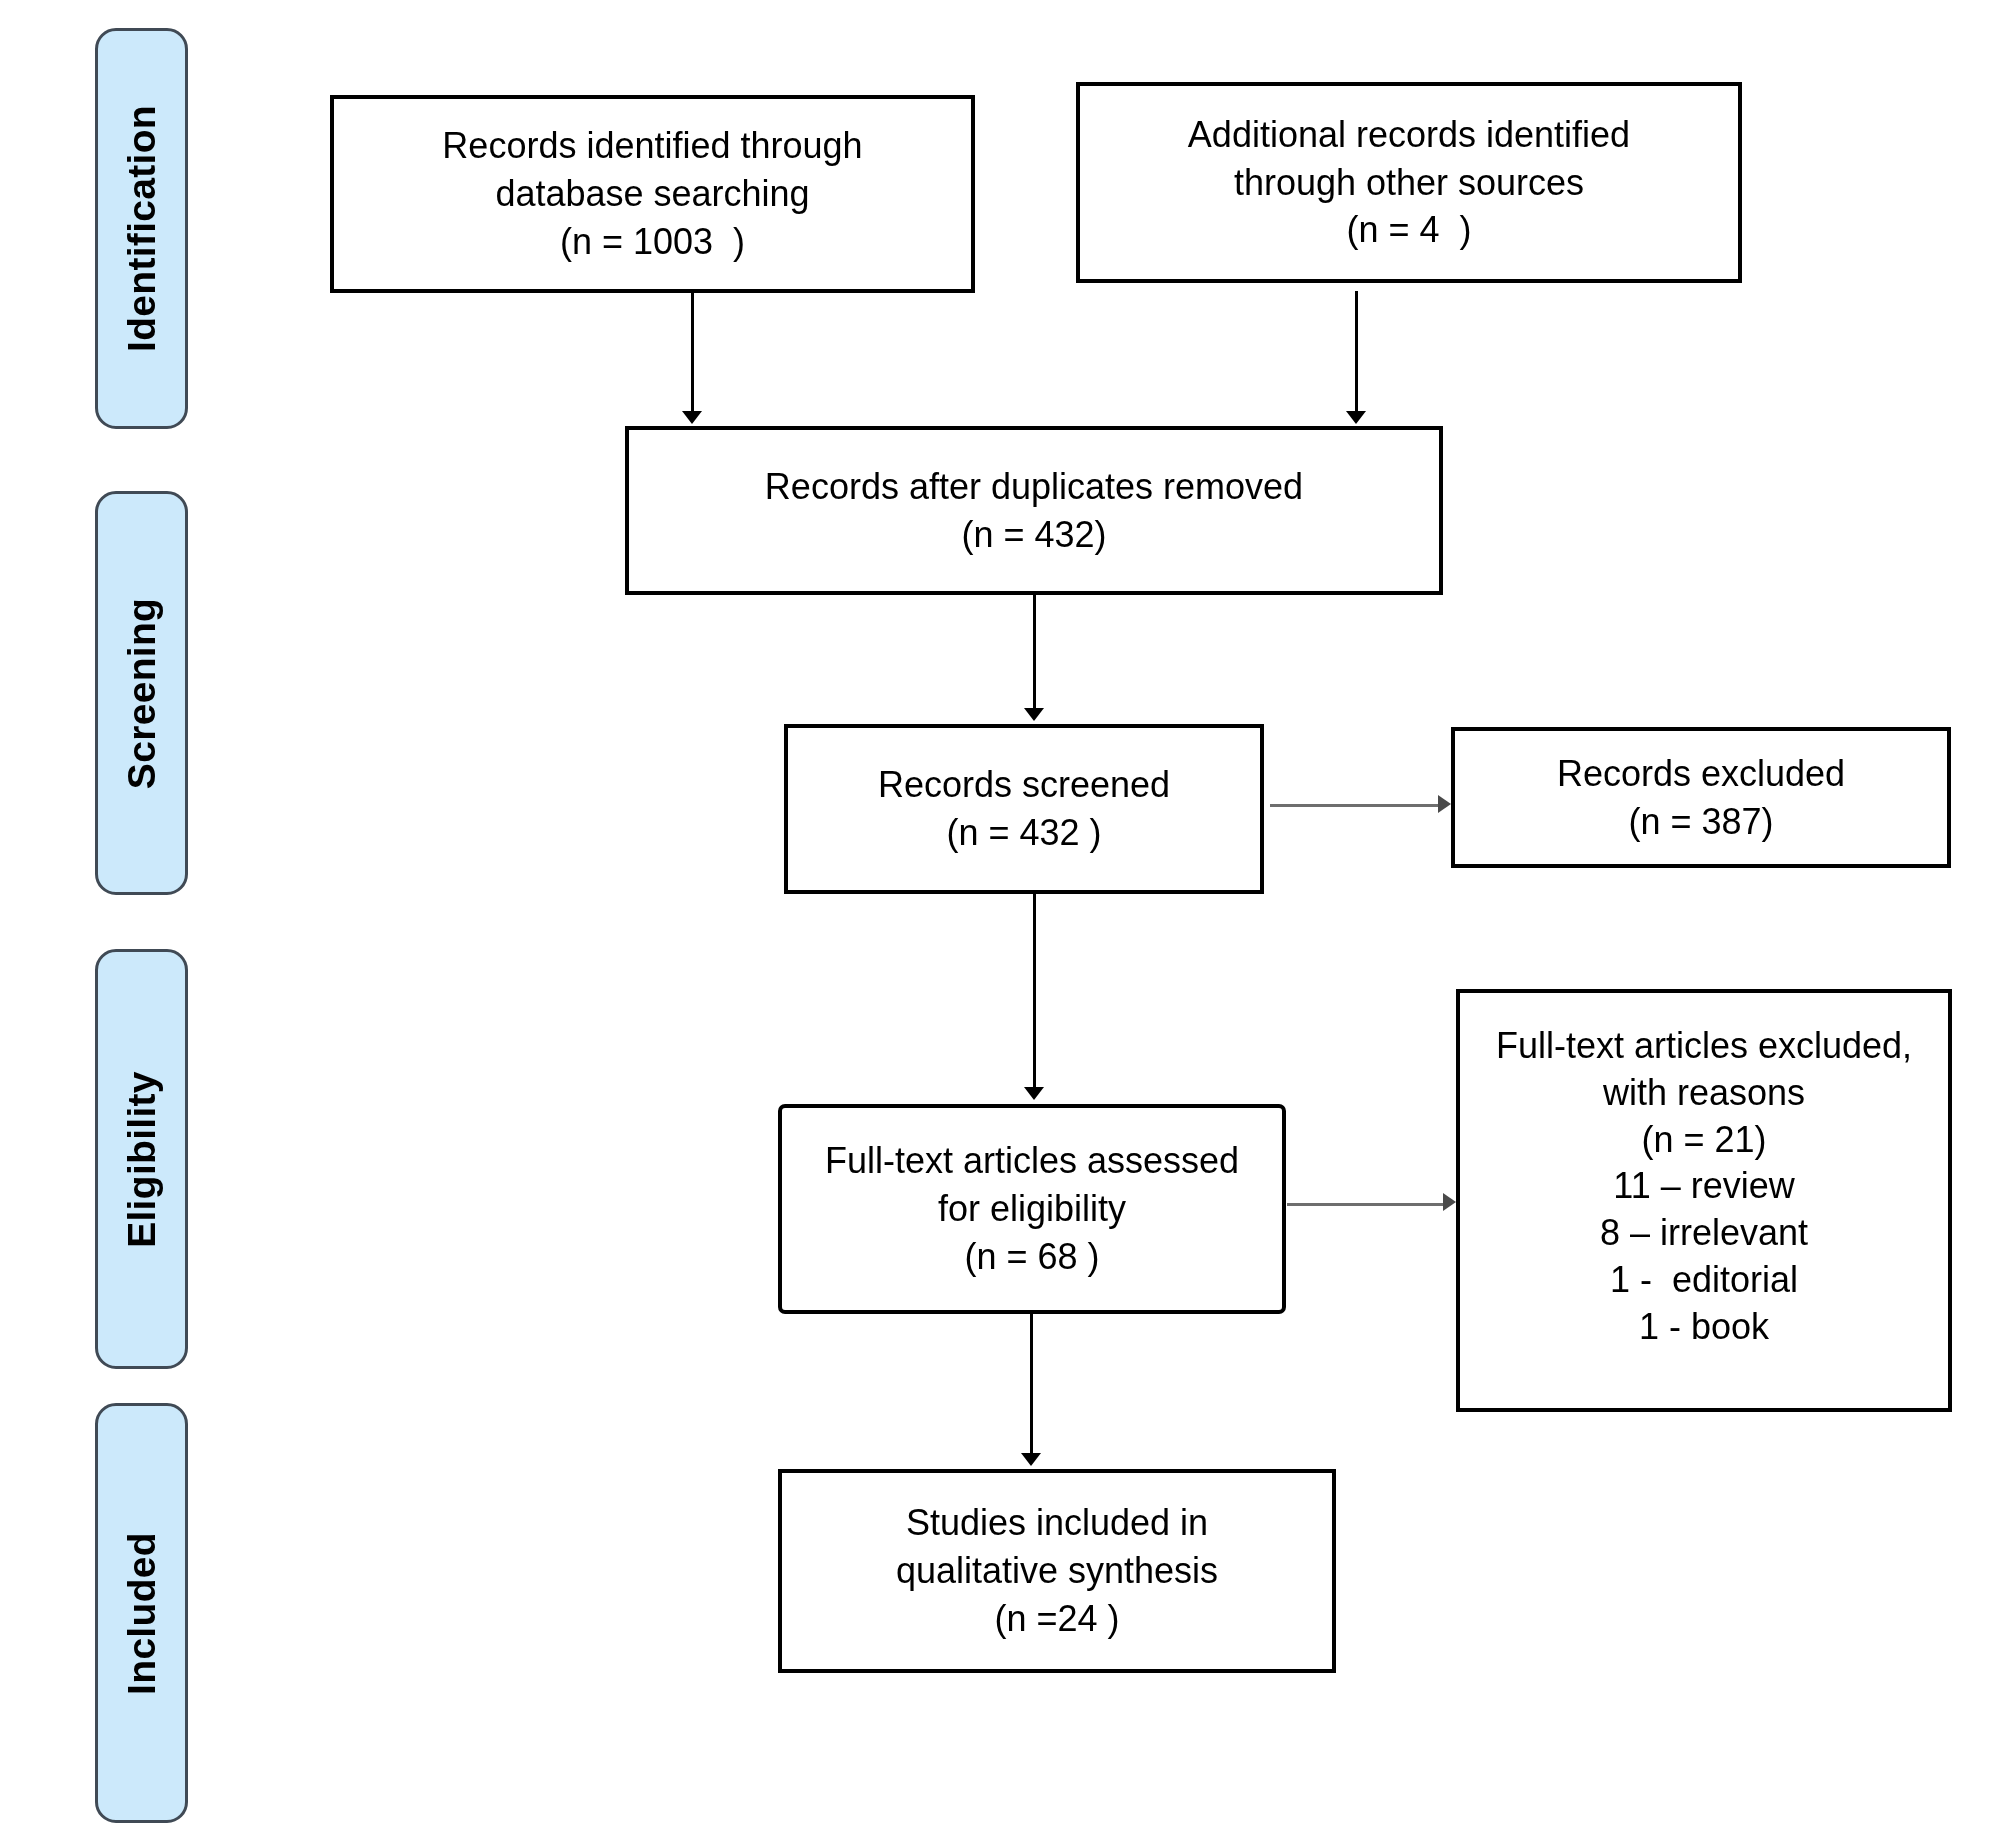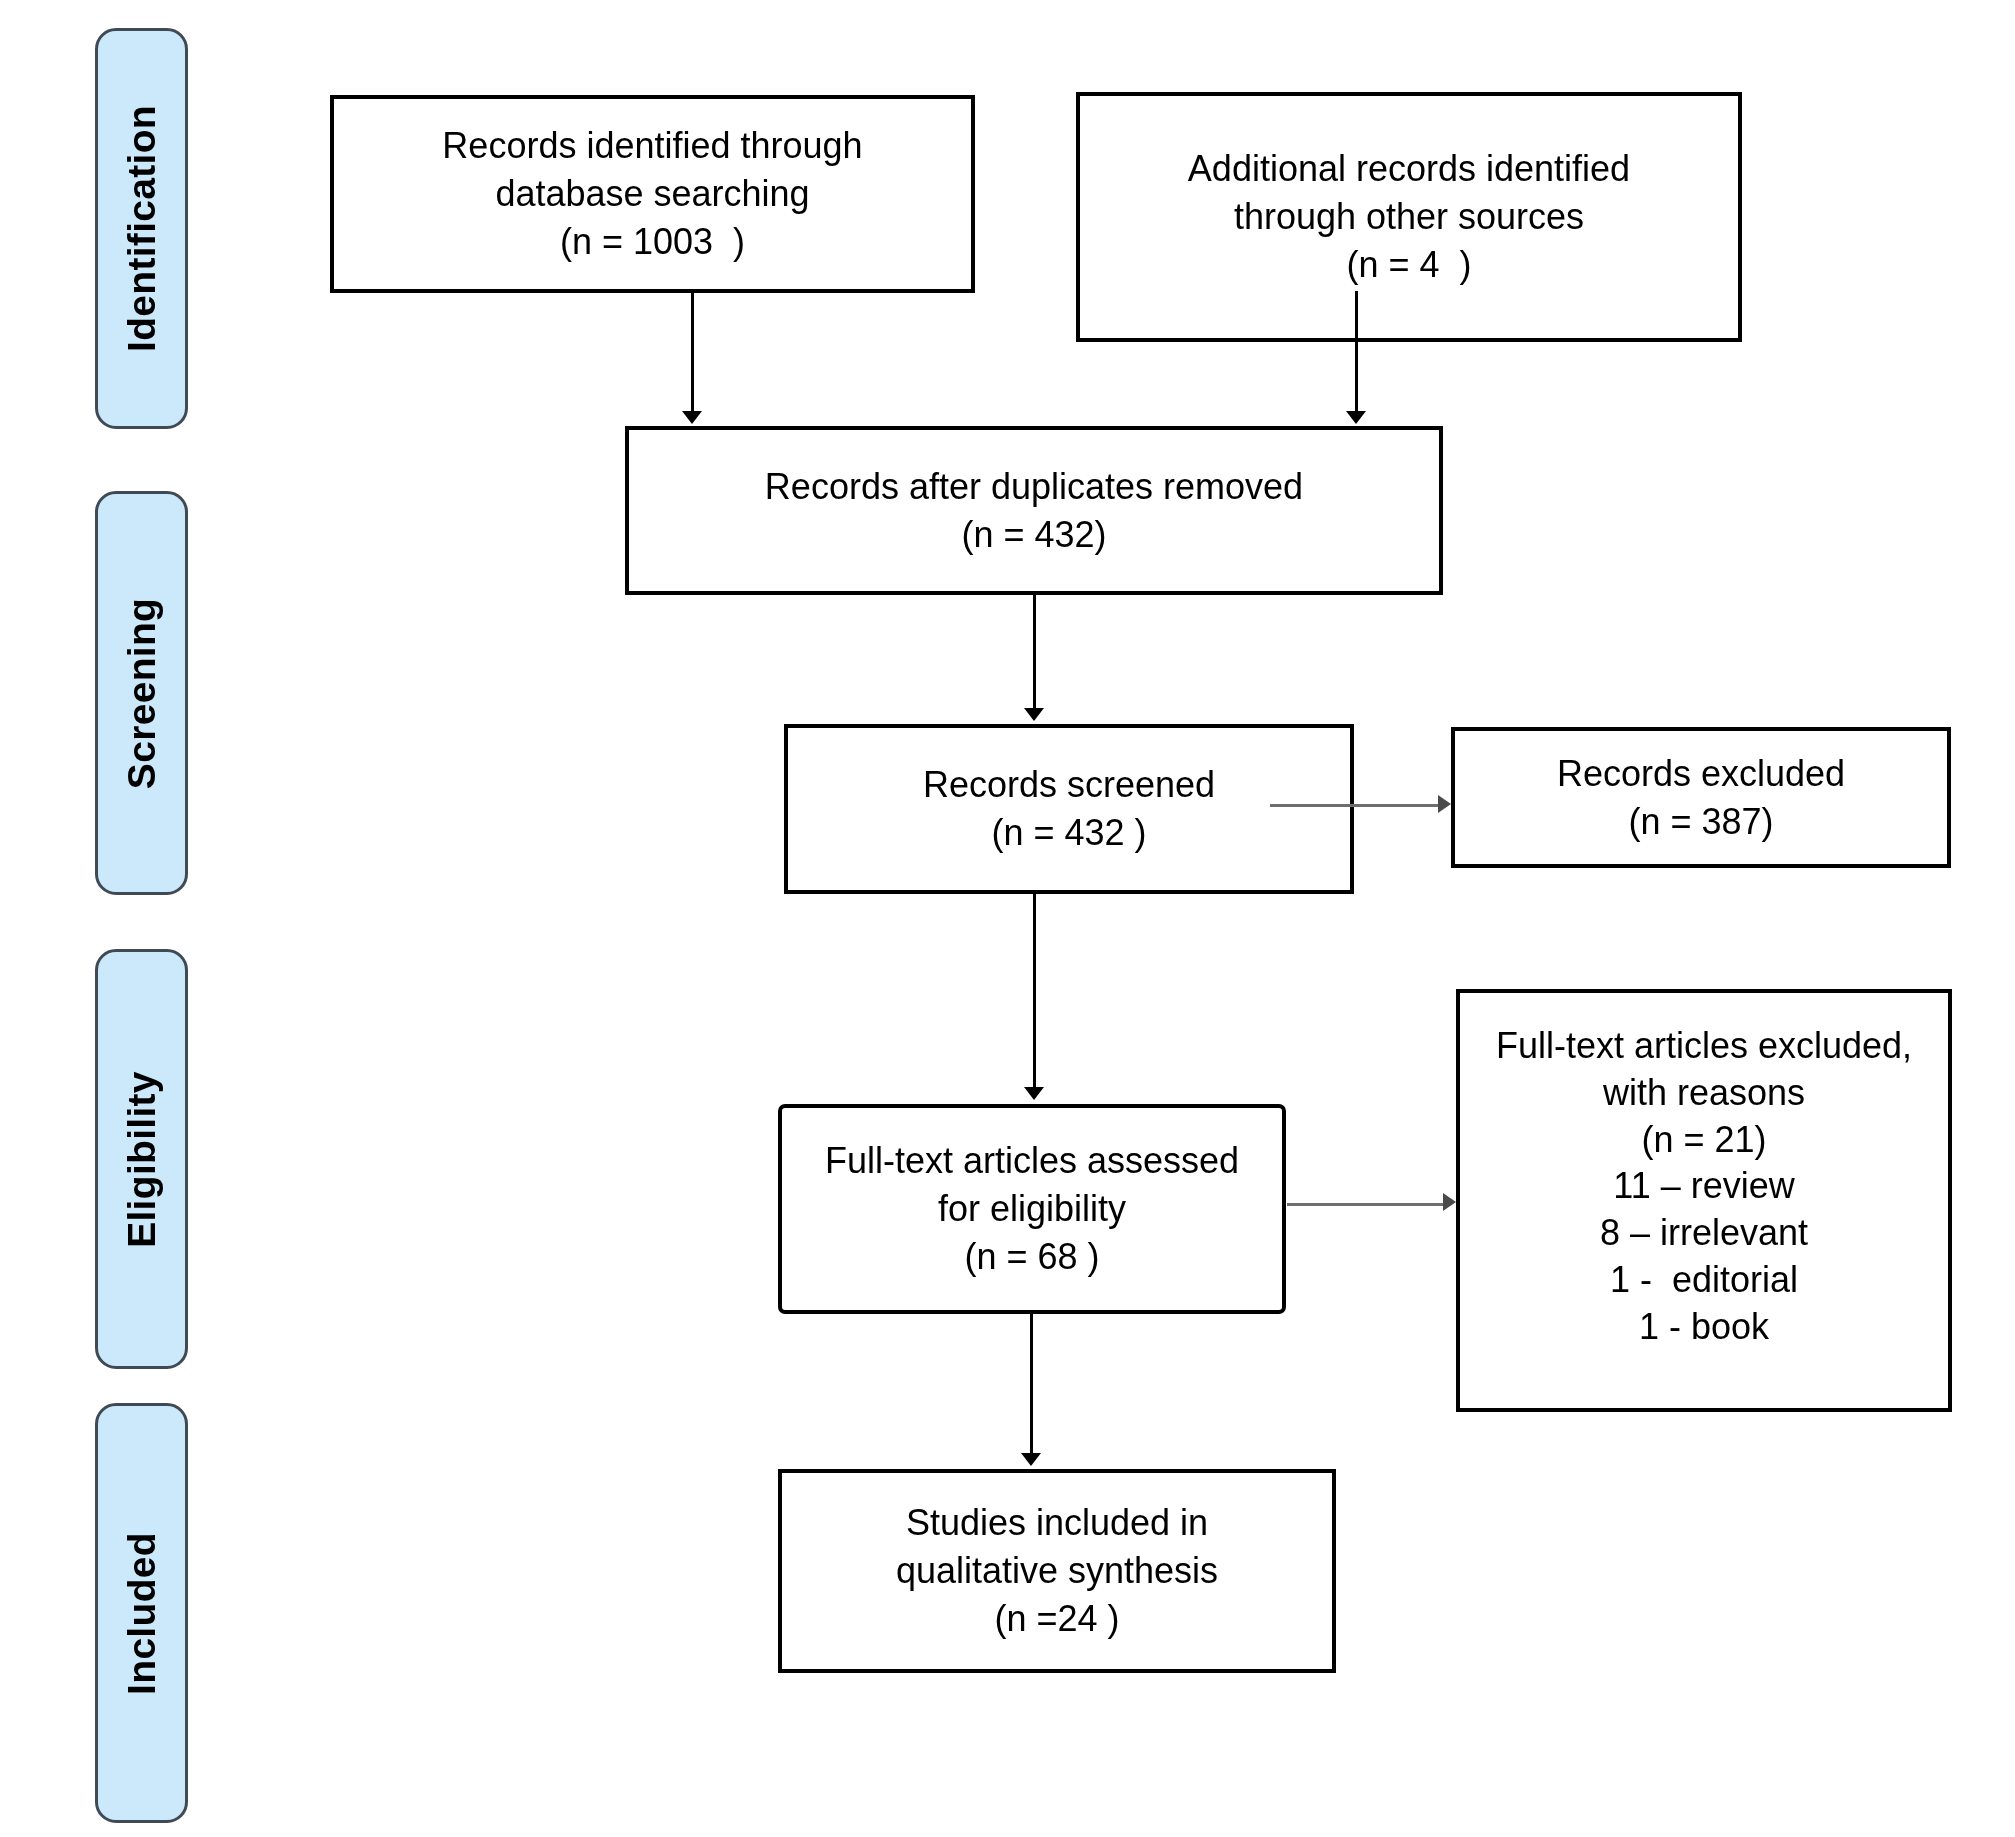--- a/index.html
+++ b/index.html
@@ -117,41 +117,41 @@
   <div class="stage-bar" style="left:95px; top:1403px; width:93px; height:420px;">
     <span class="stage-label">Included</span>
   </div>
 
   <div class="flow-box" style="left:330px; top:95px; width:645px; height:198px;">
     <div class="line">Records identified through</div>
     <div class="line">database searching</div>
     <div class="line">(n = 1003  )</div>
   </div>
 
-  <div class="flow-box" style="left:1076px; top:92px; width:666px; height:250px;">
+  <div class="flow-box" style="left:1076px; top:82px; width:666px; height:201px;">
     <div class="line">Additional records identified</div>
     <div class="line">through other sources</div>
     <div class="line">(n = 4  )</div>
   </div>
 
   <div class="v-line" style="left:691px; top:293px; height:119px;"></div>
   <div class="v-arrow-head" style="left:682px; top:411px;"></div>
 
   <div class="v-line" style="left:1355px; top:291px; height:121px;"></div>
   <div class="v-arrow-head" style="left:1346px; top:411px;"></div>
 
   <div class="flow-box" style="left:625px; top:426px; width:818px; height:169px;">
     <div class="line">Records after duplicates removed</div>
     <div class="line">(n = 432)</div>
   </div>
 
   <div class="v-line" style="left:1033px; top:594px; height:115px;"></div>
   <div class="v-arrow-head" style="left:1024px; top:708px;"></div>
 
-  <div class="flow-box" style="left:784px; top:724px; width:570px; height:170px;">
+  <div class="flow-box" style="left:784px; top:724px; width:480px; height:170px;">
     <div class="line">Records screened</div>
     <div class="line">(n = 432 )</div>
   </div>
 
   <div class="flow-box" style="left:1451px; top:727px; width:500px; height:141px;">
     <div class="line">Records excluded</div>
     <div class="line">(n = 387)</div>
   </div>
 
   <div class="h-line" style="left:1270px; top:804px; width:174px;"></div>

